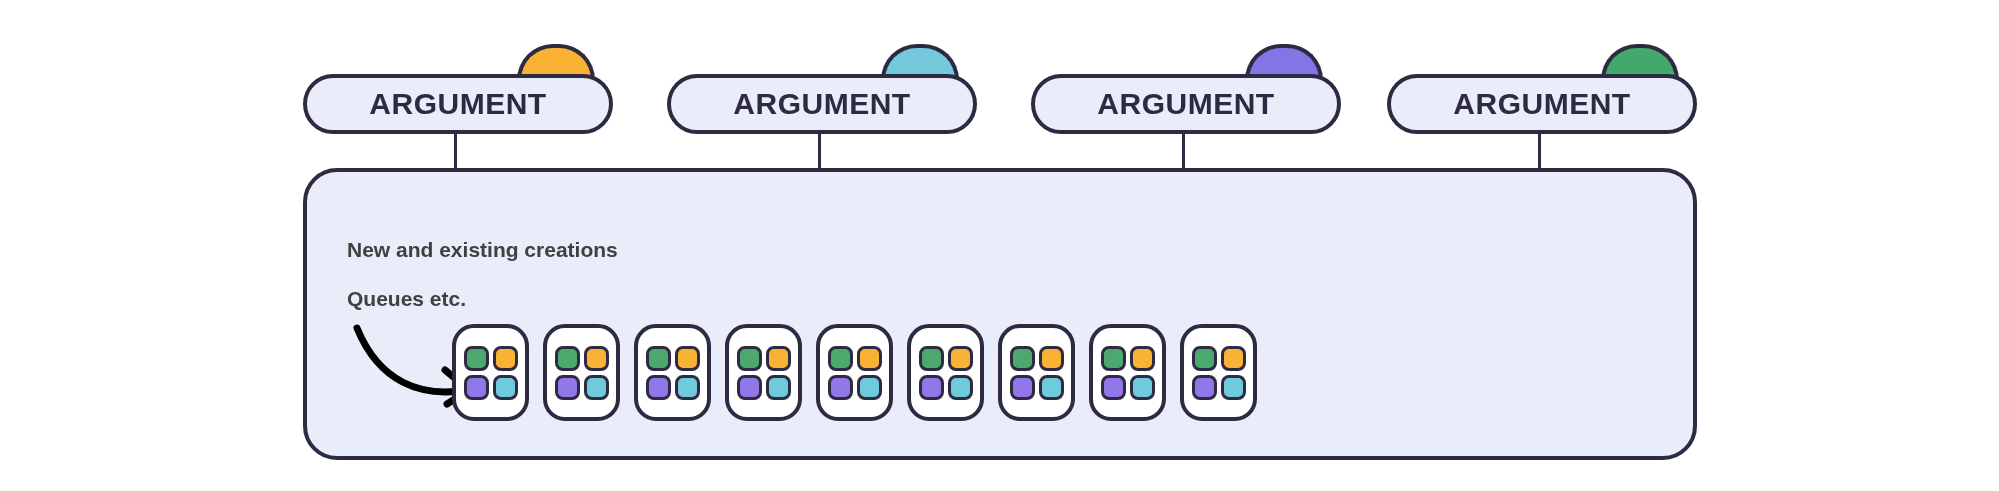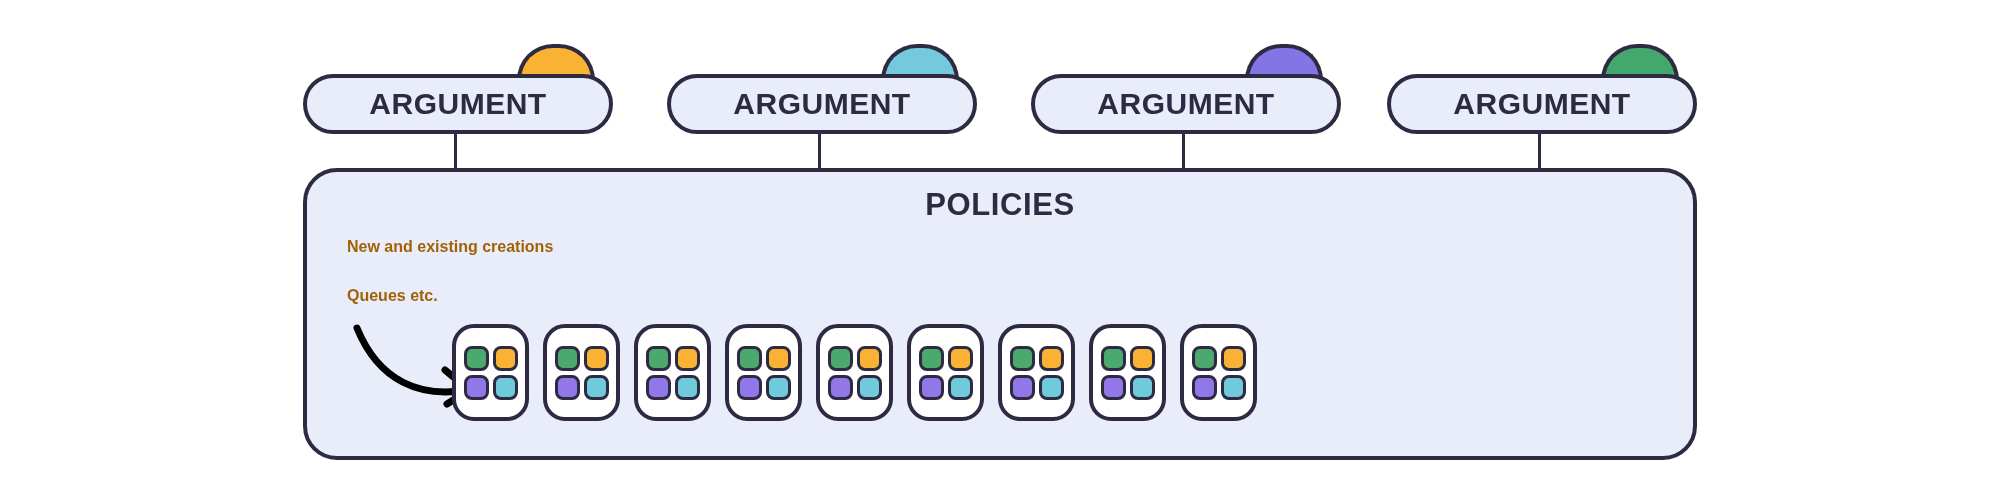--- a/index.html
+++ b/index.html
@@ -106,23 +106,23 @@
     text-align: center;
     font-size: 31px;
     font-weight: bold;
     letter-spacing: 0.6px;
     color: #2e2a42;
   }
 
   .policy-note {
     position: absolute;
     left: 40px;
-    font-size: 16px;
+    font-size: 21px;
     font-weight: bold;
-    color: #a16207;
+    color: #404040;
     white-space: nowrap;
   }
   .policy-note.n0 { top: 66px; }
   .policy-note.n1 { top: 115px; }
 
   .arrow-svg {
     position: absolute;
     left: 42px;
     top: 148px;
     width: 140px;
@@ -195,21 +195,20 @@
       <div class="arg-group" style="left: 1387px;">
         <div class="arg-connector"></div>
         <div class="arg-tab" style="background: rgb(66, 168, 107);"></div>
         <div class="arg-pill">
           <span>ARGUMENT</span>
         </div>
       </div>
     </div>
 
   <div class="policies-panel">
-    <div class="policies-title">POLICIES</div>
 
     <div class="policy-note n0">New and existing creations</div>
     <div class="policy-note n1">Queues etc.</div>
 
     <svg class="arrow-svg" viewBox="0 0 140 90">
       <path d="M8 8 C 30 62, 72 78, 118 70" fill="none" stroke="#000000" stroke-width="7" stroke-linecap="round"></path>
       <path d="M96 50 L120 70 L98 84" fill="none" stroke="#000000" stroke-width="7" stroke-linecap="round" stroke-linejoin="round"></path>
     </svg>
 
     <div class="tiles">

